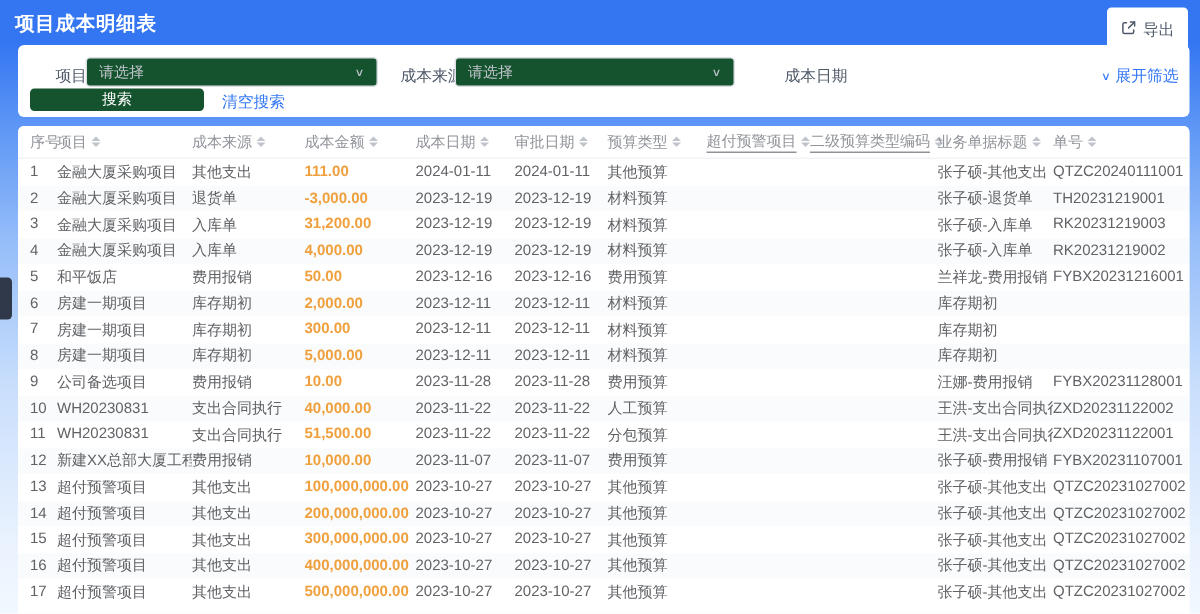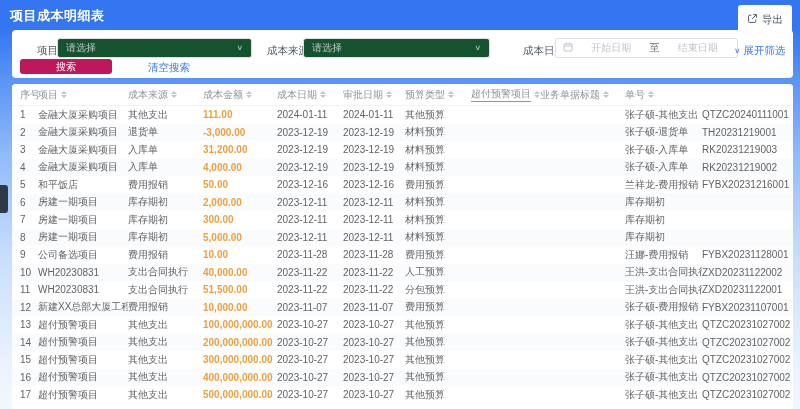--- a/index.html
+++ b/index.html
@@ -19,21 +19,21 @@
   .select{ position:absolute; top:8px; height:20px; border:1px solid #dcdfe6; border-radius:3px; background:#14532d;
     display:flex; align-items:center; padding:0 8px; font-size:10px; color:#c0c4cc; }
   .select .ph{ flex:1; }
   .chev{ font-size:9px; color:#c0c4cc; transform:scaleY(.8); }
   .datebox{ position:absolute; top:8px; height:20px; border:1px solid #dcdfe6; border-radius:3px; background:#fff;
     display:flex; align-items:center; padding:0 7px; font-size:10px; color:#c0c4cc; gap:6px; }
   .datebox .sep{ color:#606266; }
   .datebox .dph{ flex:1; text-align:center; }
   .expand-link{ position:absolute; top:14px; font-size:10.5px; color:#3377f6; display:flex; align-items:center; gap:3px; cursor:pointer; white-space:nowrap; }
   .expand-link .chev{ color:#3377f6; }
-  .search-btn{ position:absolute; left:8px; top:29px; width:92px; height:15px; background:#be185d; color:#fff;
+  .search-btn{ position:absolute; left:8px; top:29px; width:116px; height:15px; background:#14532d; color:#fff;
     border:none; border-radius:3px; font-size:10px; line-height:15px; text-align:center; cursor:pointer; }
   .clear-link{ position:absolute; left:136px; top:31px; font-size:10.5px; color:#3377f6; cursor:pointer; }
   .table-card{ top:84px; height:376px; border-radius:4px 4px 0 0; overflow:hidden; }
   .tgrid{ display:grid; grid-template-columns:18px 90px 75px 74px 66px 62px 66px 69px 85px 77px 1fr; padding-left:8px; align-items:center; }
   .thead{ height:22px; background:#ffffff; border-bottom:1px solid #f2f3f5; }
   .th{ font-size:10px; color:#909399; white-space:nowrap; display:flex; align-items:center; overflow:visible; }
   .th-underline{ border-bottom:1px solid #909399; padding-bottom:0.5px; }
   .caret{ display:inline-flex; flex-direction:column; gap:1px; margin-left:3px; }
   .caret i{ width:0; height:0; border-left:3px solid transparent; border-right:3px solid transparent; display:block; }
   .caret .up{ border-bottom:3.5px solid #c0c4cc; }
@@ -68,31 +68,20 @@
     <span class="chev">∨</span>
   </div>
 
   <span class="flabel" style="left:255px">成本来源</span>
   <div class="select" style="left:291px;width:187px">
     <span class="ph">请选择</span>
     <span class="chev">∨</span>
   </div>
 
   <span class="flabel" style="left:511px">成本日期</span>
-  <div class="datebox" style="left:543px;width:183px">
-    <span class="ico">
-      <svg width="10" height="10" viewBox="0 0 10 10" fill="none">
-        <rect x="1" y="1.8" width="8" height="7.2" rx="1" stroke="#c0c4cc" stroke-width="1"></rect>
-        <path d="M3.2 0.8v2M6.8 0.8v2M1 4h8" stroke="#c0c4cc" stroke-width="1"></path>
-      </svg>
-    </span>
-    <span class="dph">开始日期</span>
-    <span class="sep">至</span>
-    <span class="dph">结束日期</span>
-  </div>
 
   <div class="expand-link" style="left:722px">
     <span class="chev">∨</span>
     <span>展开筛选</span>
   </div>
 
   <button class="search-btn">搜索</button>
   <span class="clear-link">清空搜索</span>
 </div>
 
@@ -138,20 +127,27 @@
       </div>
       <div class="th">
         <span>预算类型</span>
         <span class="caret">
           <i class="up"></i>
           <i class="down"></i>
         </span>
       </div>
       <div class="th">
         <span class="th-underline">超付预警项目</span>
+        <span class="caret">
+          <i class="up"></i>
+          <i class="down"></i>
+        </span>
+      </div>
+      <div class="th">
+        <span class="th-underline">二级预算类型编码</span>
         <span class="caret">
           <i class="up"></i>
           <i class="down"></i>
         </span>
       </div>
       <div class="th">
         <span>业务单据标题</span>
         <span class="caret">
           <i class="up"></i>
           <i class="down"></i>

